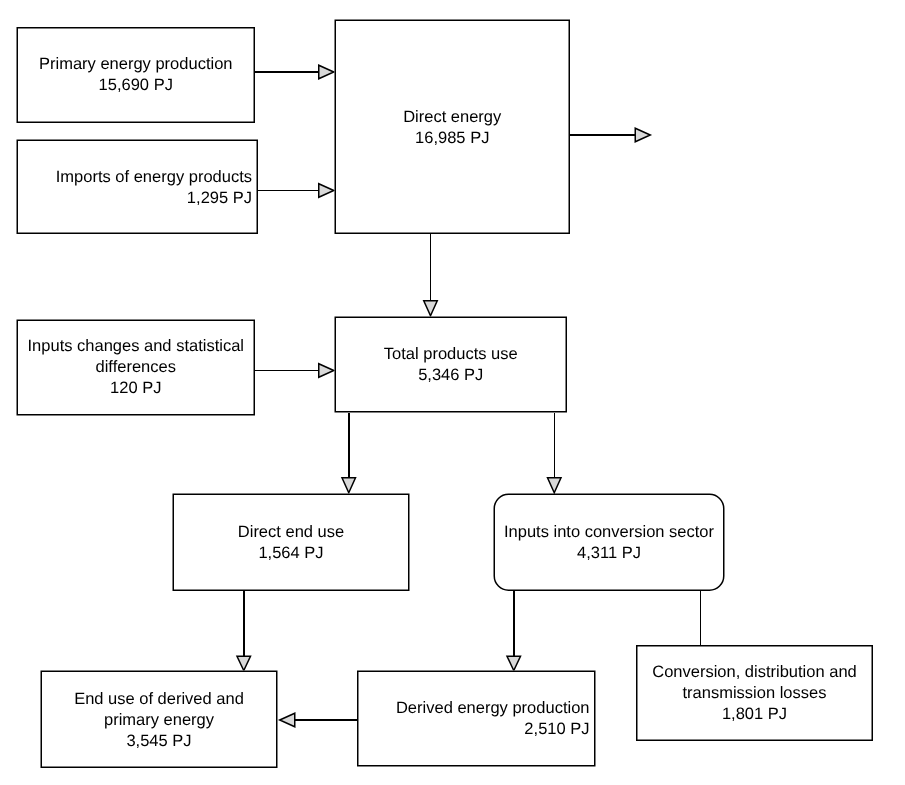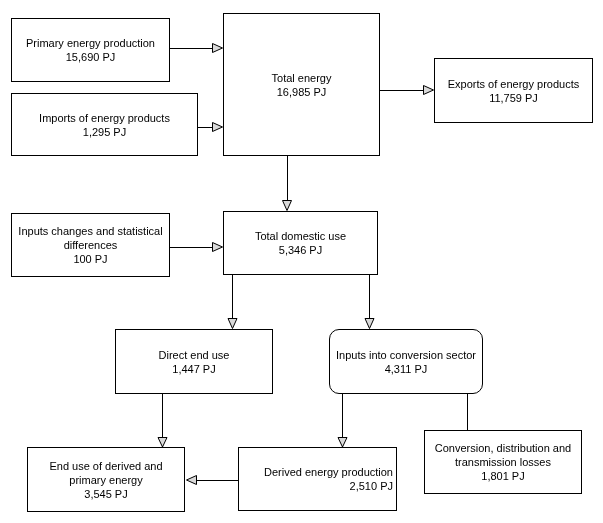--- a/index.html
+++ b/index.html
@@ -96,49 +96,45 @@
       <line x1="238" y1="480" x2="196" y2="480"></line>
       <polygon points="186.5,480 196.5,475.5 196.5,484.5"></polygon>
     </g>
   </svg>
 
   <div class="node" style="left:11px; top:18px; width:159px; height:64px;">
     <div class="label">Primary energy production</div>
     <div class="value">15,690 PJ</div>
   </div>
 
-  <div class="node" style="left:11px; top:93px; width:187px; height:63px;">
+  <div class="node" style="left:11px; top:93px; width:161px; height:63px;align-items:flex-end;">
     <div class="label">Imports of energy products</div>
     <div class="value">1,295 PJ</div>
   </div>
 
   <div class="node" style="left:223px; top:13px; width:157px; height:143px;">
-    <div class="label">Total energy</div>
+    <div class="label">Direct energy</div>
     <div class="value">16,985 PJ</div>
   </div>
 
-  <div class="node" style="left:434px; top:58px; width:159px; height:65px;">
-    <div class="label">Exports of energy products</div>
-    <div class="value">11,759 PJ</div>
-  </div>
 
   <div class="node" style="left:11px; top:213px; width:159px; height:64px;">
     <div class="label">Inputs changes and statistical
 differences</div>
-    <div class="value">100 PJ</div>
+    <div class="value">120 PJ</div>
   </div>
 
   <div class="node" style="left:223px; top:211px; width:155px; height:64px;">
-    <div class="label">Total domestic use</div>
+    <div class="label">Total products use</div>
     <div class="value">5,346 PJ</div>
   </div>
 
   <div class="node" style="left:115px; top:329px; width:158px; height:65px;">
     <div class="label">Direct end use</div>
-    <div class="value">1,447 PJ</div>
+    <div class="value">1,564 PJ</div>
   </div>
 
   <div class="node" style="left:329px; top:329px; width:154px; height:65px;border-radius:10px;">
     <div class="label">Inputs into conversion sector</div>
     <div class="value">4,311 PJ</div>
   </div>
 
   <div class="node" style="left:27px; top:447px; width:158px; height:65px;">
     <div class="label">End use of derived and
 primary energy</div>

